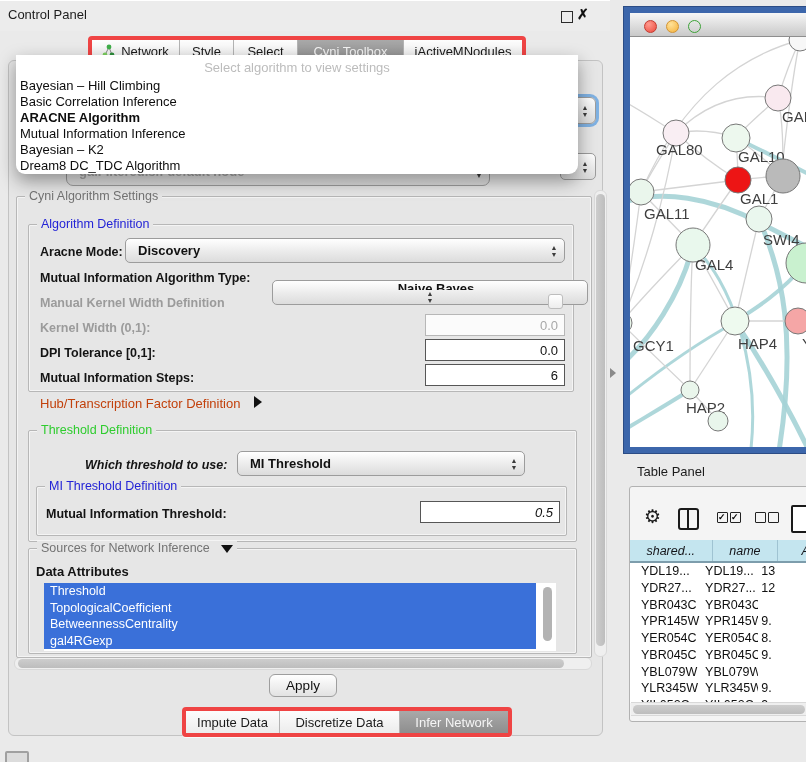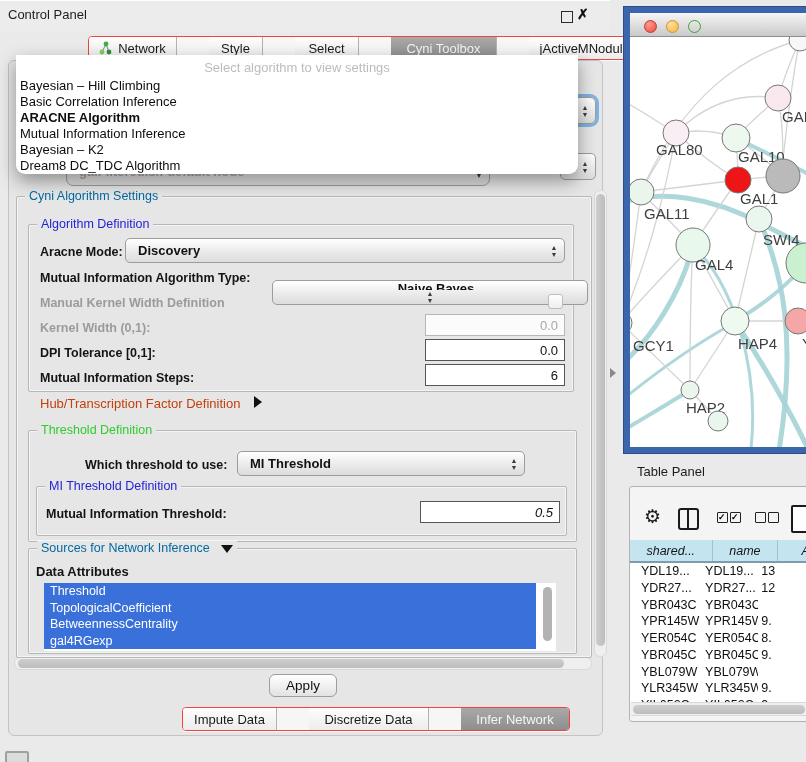--- a/index.html
+++ b/index.html
@@ -4,22 +4,22 @@
 <style>
   html,body{margin:0;padding:0;}
   #root{position:relative;width:806px;height:762px;background:#eaeaea;overflow:hidden;
         font-family:"Liberation Sans",sans-serif;-webkit-font-smoothing:antialiased;}
   .abs{position:absolute;}
   
   #cp-titlebar{left:0;top:0;width:610px;height:30px;background:#ececec;border-top:1px solid #fff;}
   #cp-title{left:8px;top:7px;font-size:13px;color:#1c1c1c;}
   #float-btn{left:561px;top:11px;width:10px;height:10px;border:1.5px solid #2a2a2a;background:transparent;}
   #close-btn{left:577px;top:6px;font-size:14px;font-weight:bold;color:#111;}
-  .segbar{display:flex;border:1px solid #ef4444;border-radius:4px;overflow:hidden;
-          box-shadow:0 1px 0 rgba(255,255,255,.7);background:#f6f6f6;gap:32px;}
+  .segbar{display:flex;border:4px solid #ef4444;border-radius:4px;overflow:hidden;
+          box-shadow:0 1px 0 rgba(255,255,255,.7);background:#f6f6f6;}
   .seg{display:flex;align-items:center;justify-content:center;font-size:13px;color:#1a1a1a;
        background:linear-gradient(#fdfdfd,#ececec);border-right:1px solid #b3b3b3;height:22px;box-sizing:border-box;}
   .seg:last-child{border-right:none;}
   .seg.sel{background:linear-gradient(#a9a9a9,#8e8e8e);color:#f5f5f5;}
   .seg .nicon{margin-right:6px;}
   #content-panel{left:8px;top:60px;width:593px;height:674px;background:#e6e6e6;
                  border:1px solid #c3c3c3;border-radius:6px;}
   
   #algo-popup{left:16px;top:55px;width:562px;height:119px;background:#fff;z-index:60;
               border-radius:0 0 9px 9px;box-shadow:0 7px 18px rgba(0,0,0,.38);}
@@ -33,21 +33,21 @@
   .combo .txt{padding-left:12px;flex:1;white-space:nowrap;overflow:hidden;}
   .combo .arr{width:20px;text-align:center;color:#3c3c3c;font-size:7px;line-height:7px;}
   .field{position:absolute;background:#fff;border:1px solid #565656;box-sizing:border-box;font-size:13px;
          color:#111;display:flex;align-items:center;justify-content:flex-end;padding:0 6px;}
   .field.dis{border-color:#b7b7b7;color:#a8a8a8;background:#fbfbfb;}
   .lbl{position:absolute;font-size:12.5px;font-weight:bold;color:#141414;white-space:nowrap;}
   .lbl.dis{color:#9b9b9b;}
   .group{position:absolute;border:1px solid #b7b7b7;border-radius:2px;
          box-shadow:inset 0 0 0 1px rgba(255,255,255,.55);}
   .legend{position:absolute;top:-8px;left:8px;background:#e6e6e6;padding:0 4px;font-size:12.5px;
-          color:#0369a1;white-space:nowrap;}
+          color:#737373;white-space:nowrap;}
   .legend.blue{color:#2323d6;}
   .legend.green{color:#2ecc2e;}
   .chk{position:absolute;width:13px;height:13px;border:1px solid #bdbdbd;border-radius:3px;
        background:linear-gradient(#fff,#ededed);}
   .tri-right{display:inline-block;width:0;height:0;border-left:8px solid #111;
              border-top:6px solid transparent;border-bottom:6px solid transparent;}
   .tri-down{display:inline-block;width:0;height:0;border-top:8px solid #111;
             border-left:6px solid transparent;border-right:6px solid transparent;}
   
   #attr-list{left:44px;top:583px;width:512px;height:68px;background:#fff;overflow:hidden;}
@@ -180,21 +180,21 @@
   </div>
 
   <div class="abs" style="left:40px;top:396px;font-size:13px;color:#c2410c;">
     <span>Hub/Transcription Factor Definition</span>
     <span class="tri-right" style="margin-left:10px;"></span>
   </div>
 
   <div class="group" style="left:28px;top:430px;width:547px;height:110px;">
     <span class="legend green">Threshold Definition</span>
   </div>
-  <span class="lbl" style="left:85px;top:458px;">Which threshold to use:</span>
+  <span class="lbl" style="left:85px;top:458px;font-style:italic;">Which threshold to use:</span>
   <div class="combo" style="left:237px;top:451px;width:288px;height:25px;">
     <span class="txt">MI Threshold</span>
     <span class="arr">▲<br>▼</span>
   </div>
   <div class="group" style="left:36px;top:486px;width:529px;height:48px;">
     <span class="legend blue">MI Threshold Definition</span>
   </div>
   <span class="lbl" style="left:46px;top:507px;">Mutual Information Threshold:</span>
   <div class="field" style="left:420px;top:501px;width:140px;height:22px;font-style:italic;">
     <span>0.5</span>

